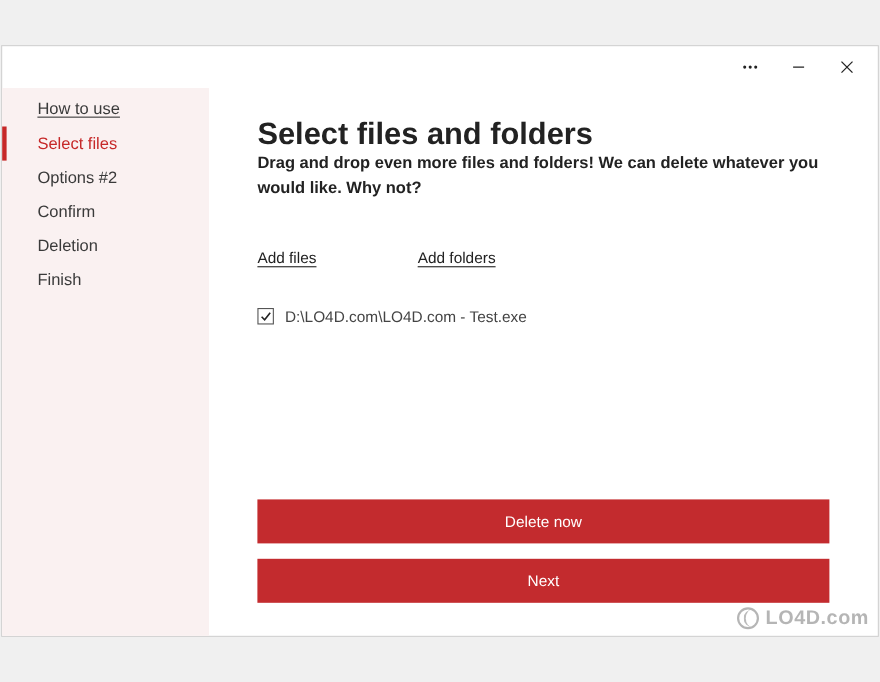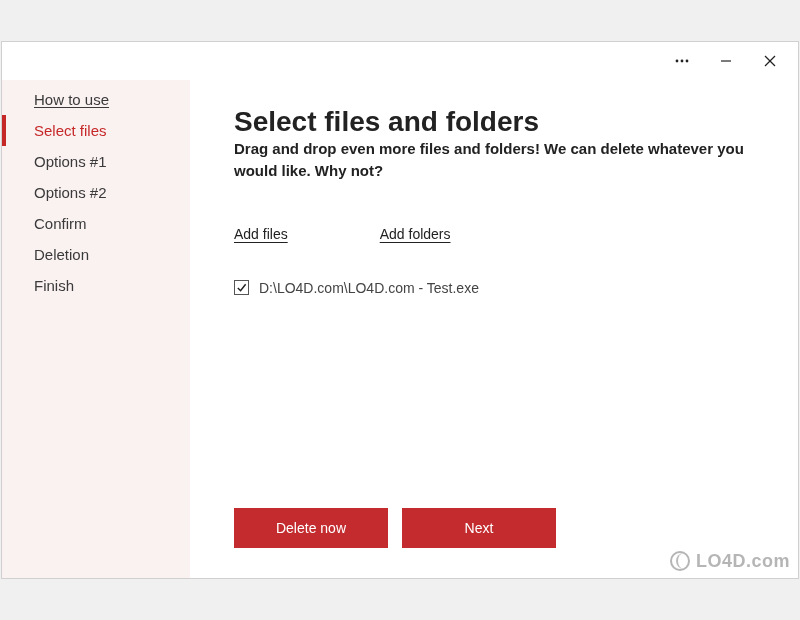--- a/index.html
+++ b/index.html
@@ -125,41 +125,43 @@
       display: flex;
       align-items: center;
       justify-content: center;
       cursor: pointer;
       flex-shrink: 0;
     }
     .checkbox svg { display: block; }
     .spacer { flex: 1; }
     .footer {
       display: flex;
+      justify-content: flex-end;
       gap: 14px;
       padding-bottom: 10px;
+      flex-direction: column;
     }
     .btn {
       min-width: 154px;
       height: 40px;
       background: #c32b2e;
       color: #fff;
       display: flex;
       align-items: center;
       justify-content: center;
       font-size: 14px;
       cursor: pointer;
       border: none;
     }
     .watermark {
       position: absolute;
       right: 8px;
       bottom: 6px;
       display: flex;
-      align-items: flex-start;
+      align-items: center;
       gap: 6px;
       color: rgba(120,120,120,0.55);
       font-size: 18px;
       font-weight: 600;
       pointer-events: none;
       letter-spacing: 0.5px;
     }
     .watermark .globe {
       width: 20px;
       height: 20px;
@@ -206,23 +208,20 @@
   <div class="body">
 
     <div class="sidebar">
       <div class="sidebar-item">
         <a class="label">How to use</a>
       </div>
       <div class="sidebar-item active">
         <span class="label">Select files</span>
       </div>
       <div class="sidebar-item">
-        <span class="label">Options #1</span>
-      </div>
-      <div class="sidebar-item">
         <span class="label">Options #2</span>
       </div>
       <div class="sidebar-item">
         <span class="label">Confirm</span>
       </div>
       <div class="sidebar-item">
         <span class="label">Deletion</span>
       </div>
       <div class="sidebar-item">
         <span class="label">Finish</span>

